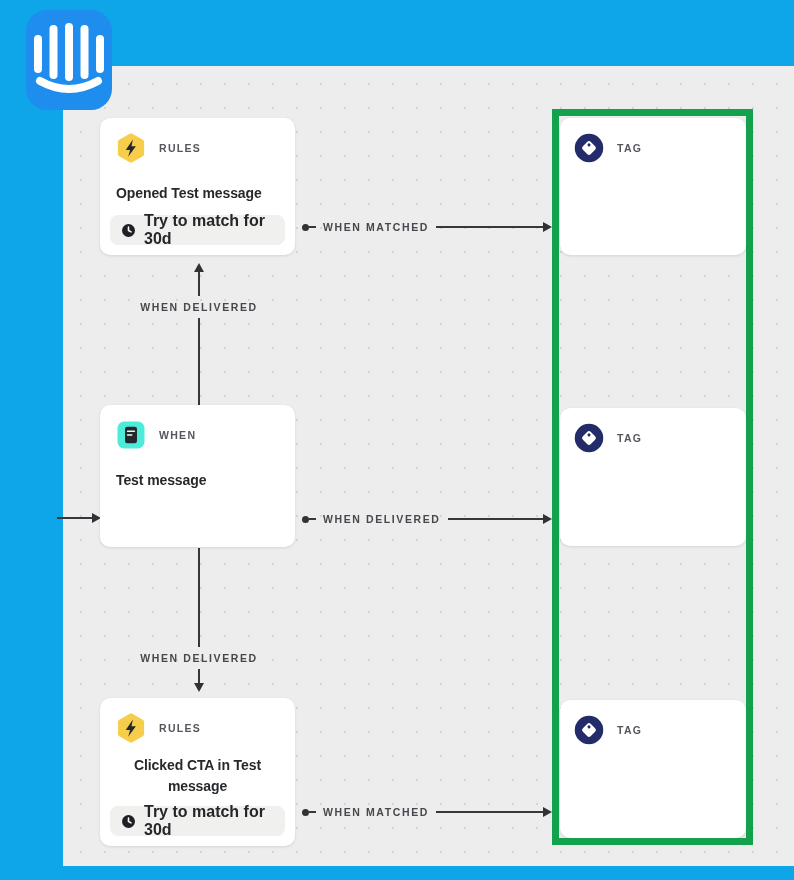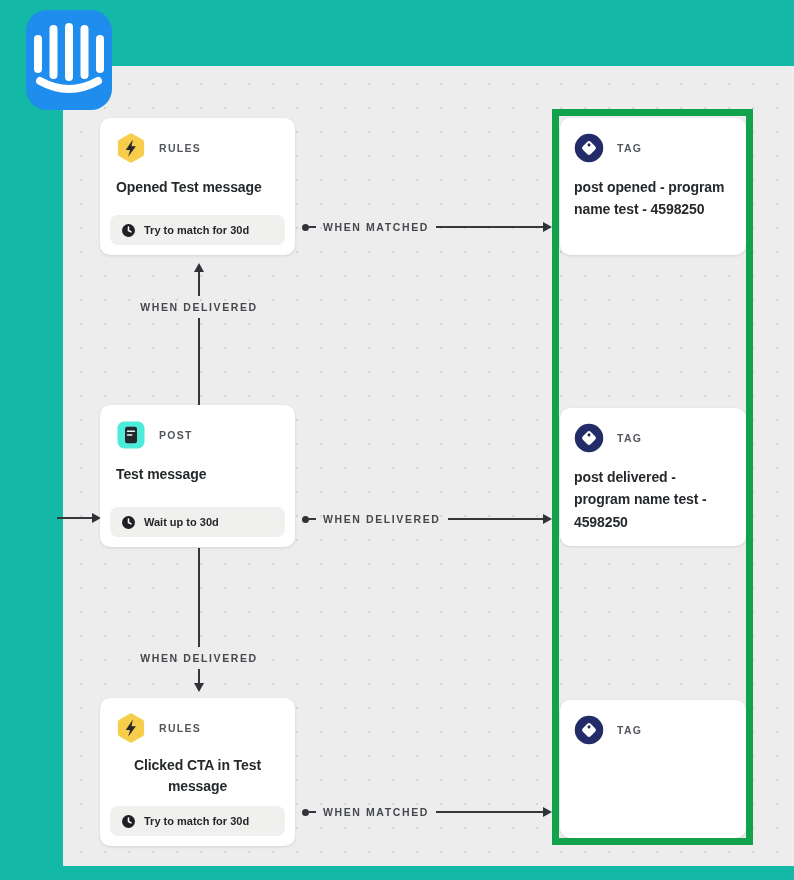--- a/index.html
+++ b/index.html
@@ -1,17 +1,17 @@
 <!DOCTYPE html>
 <html><head>
 <meta charset="utf-8">
 <style>
   * { margin:0; padding:0; box-sizing:border-box; }
   html,body { width:794px; height:880px; background:#fff; font-family:"Liberation Sans", sans-serif; overflow:hidden; }
-  #stage { position:relative; width:794px; height:880px; background:#14b8a6; }
+  #stage { position:relative; width:794px; height:880px; background:#0ea5e9; }
 
   
   #canvas {
     position:absolute; left:63px; top:66px; right:0; bottom:14px;
     background-color:#EDEDED;
     background-image: radial-gradient(#D4D4D4 1.2px, transparent 1.4px);
     background-size:24px 24px;
     background-position:6px 6px;
   }
 
@@ -19,25 +19,25 @@
   #logo { position:absolute; left:26px; top:10px; width:86px; height:100px; }
 
   
   .card {
     position:absolute; background:#fff; border-radius:10px;
     box-shadow:0 1px 3px rgba(0,0,0,0.10), 0 0 1px rgba(0,0,0,0.06);
     padding:15px 16px;
   }
   .card-head { display:flex; align-items:center; gap:13px; }
   .type-label { font-size:10.5px; font-weight:700; letter-spacing:1.3px; color:#53575C; }
-  .card-title { margin-top:13px; font-size:14px; font-weight:700; color:#26292C; line-height:1.6; letter-spacing:-0.1px; }
+  .card-title { margin-top:19px; font-size:14px; font-weight:700; color:#26292C; line-height:1.6; letter-spacing:-0.1px; }
   .card-footer {
     position:absolute; left:10px; right:10px; bottom:10px; height:30px;
     background:#F0F0EF; border-radius:8px; display:flex; align-items:center; gap:9px;
-    padding:0 12px; font-size:11px; font-weight:700; color:#24272A;
+    padding:0 12px; font-size:16px; font-weight:700; color:#24272A;
   }
   .icon-badge { display:flex; align-items:center; justify-content:center; }
 
   
   .h-conn { position:absolute; height:20px; display:flex; align-items:center; color:#45484C;margin-top:40px; }
   .conn-dot { width:7px; height:7px; border-radius:50%; background:#2F3237; flex:0 0 auto; }
   .conn-line { height:2px; background:#35383B; flex:0 0 auto; }
   .conn-line.grow { flex:1 1 auto; }
   .conn-label { font-size:10.5px; font-weight:700; letter-spacing:1.6px; white-space:nowrap; padding:0 7px; color:#45484C; }
   .arrow-right { width:0; height:0; border-left:9px solid #2F3237; border-top:5px solid transparent; border-bottom:5px solid transparent; flex:0 0 auto; }
@@ -112,21 +112,20 @@
         <svg width="30" height="30" viewBox="0 0 40 40">
           <circle cx="20" cy="20" r="19" fill="#232B68"></circle>
           <g transform="rotate(45 20 20)">
             <rect x="12.5" y="12.5" width="15" height="15" rx="3.5" fill="#fff"></rect>
             <circle cx="17" cy="17" r="2" fill="#232B68"></circle>
           </g>
         </svg>
       </span>
       <span class="type-label">TAG</span>
     </div>
-    <div class="card-title">post opened - program name test - 4598250</div>
   </div>
 
   <div class="v-conn" style="left:134px; width:130px; top:263px; height:142px;">
     <span class="arrow-up"></span>
     <span class="v-line" style="height:24px;"></span>
     <span class="conn-label">WHEN DELIVERED</span>
     <span class="v-line grow"></span>
   </div>
 
   <div class="h-conn" style="left:57px; top:468px; width:44px;">
@@ -136,32 +135,23 @@
 
   <div class="card z2" style="left:100px; top:405px; width:195px; height:142px;">
     <div class="card-head">
       <span class="icon-badge">
         <svg width="30" height="30" viewBox="0 0 40 40">
           <rect x="2" y="2" width="36" height="36" rx="9" fill="#4DEBD9"></rect>
           <rect x="12" y="9" width="16" height="22" rx="3" fill="#24282C"></rect>
           <path d="M15.5 15 h9 M15.5 20 h5.5" stroke="#E8FBF8" stroke-width="2.2" stroke-linecap="round"></path>
         </svg>
       </span>
-      <span class="type-label">POST</span>
+      <span class="type-label">WHEN</span>
     </div>
     <div class="card-title">Test message</div>
-    <div class="card-footer">
-      <span class="icon-badge">
-        <svg width="13" height="13" viewBox="0 0 14 14">
-            <circle cx="7" cy="7" r="7" fill="#1E2124"></circle>
-            <path d="M7 3.4 V7 L9.7 8.5" stroke="#fff" stroke-width="1.7" fill="none" stroke-linecap="round"></path>
-          </svg>
-      </span>
-      <span>Wait up to 30d</span>
-    </div>
   </div>
 
   <div class="h-conn" style="left:302px; top:469px; width:250px;">
     <span class="conn-dot"></span>
     <span class="conn-line" style="width:7px;"></span>
     <span class="conn-label">WHEN DELIVERED</span>
     <span class="conn-line grow"></span>
     <span class="arrow-right"></span>
   </div>
 
@@ -171,21 +161,20 @@
         <svg width="30" height="30" viewBox="0 0 40 40">
           <circle cx="20" cy="20" r="19" fill="#232B68"></circle>
           <g transform="rotate(45 20 20)">
             <rect x="12.5" y="12.5" width="15" height="15" rx="3.5" fill="#fff"></rect>
             <circle cx="17" cy="17" r="2" fill="#232B68"></circle>
           </g>
         </svg>
       </span>
       <span class="type-label">TAG</span>
     </div>
-    <div class="card-title">post delivered - program name test - 4598250</div>
   </div>
 
   <div class="v-conn" style="left:134px; width:130px; top:548px; height:144px;">
     <span class="v-line grow"></span>
     <span class="conn-label">WHEN DELIVERED</span>
     <span class="v-line" style="height:14px;"></span>
     <span class="arrow-down"></span>
   </div>
 
   <div class="card z2" style="left:100px; top:698px; width:195px; height:148px;">

